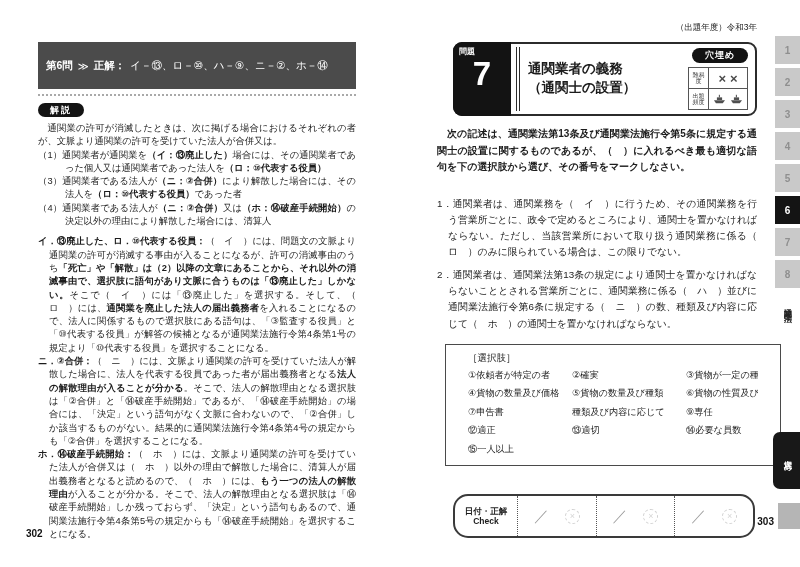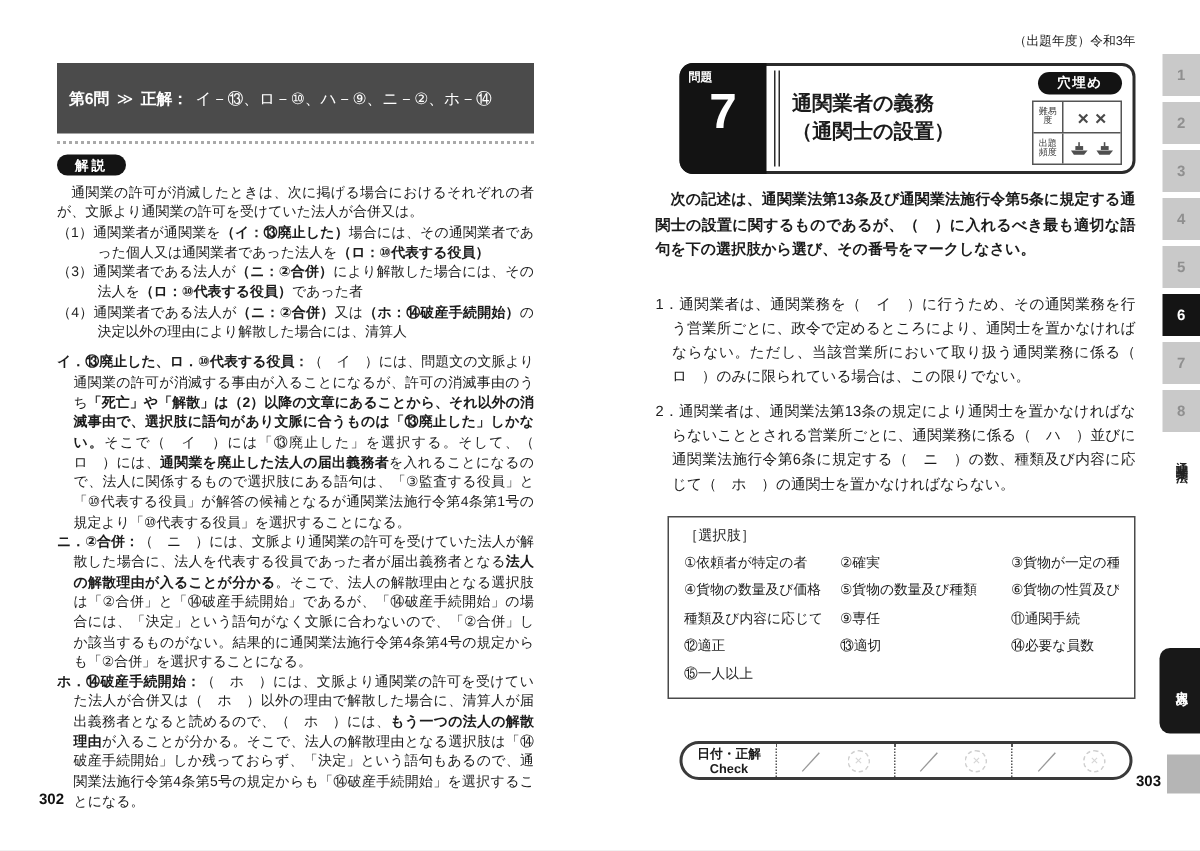--- a/index.html
+++ b/index.html
@@ -48,27 +48,27 @@
               justify-content:center;text-align:center;border-right:1px solid #555;
               padding:1px;word-break:break-all;color:#333;}
   .meta-icons{flex:1;display:flex;align-items:center;justify-content:center;gap:4px;}
   .cross{font-size:13px;font-weight:bold;color:#4a4a4a;line-height:1;}
   .ship{display:inline-flex;}
   .inst{margin:10px 0 0 0;font-size:10px;font-weight:bold;line-height:16.5px;text-align:justify;}
   .q-list{margin-top:20px;}
   .q-item{font-size:9.8px;line-height:16.3px;padding-left:11px;text-indent:-11px;
           margin-top:6px;text-align:justify;}
   .chbox{margin-top:12px;margin-left:8px;width:290px;border:1px solid #4a4a4a;
-         padding:5px 10px 7px;background:#fff;}
+         padding:5px 22px 7px;background:#fff;}
   .ch-label{font-size:9.5px;line-height:16px;}
   .ch-grid{display:grid;grid-template-columns:102px 112px 1fr;column-gap:2px;
            font-size:9.2px;line-height:18.4px;}
   .choice{white-space:nowrap;overflow:hidden;}
 
-  .checkbar{position:absolute;left:453px;top:494px;width:302px;height:26px;
+  .checkbar{position:absolute;left:453px;top:494px;width:302px;height:44px;
             border:2px solid #3a3a3a;border-radius:15px;display:flex;align-items:stretch;
             background:#fff;box-sizing:border-box;}
   .check-label{width:62px;display:flex;flex-direction:column;justify-content:center;
                align-items:center;font-size:8.5px;font-weight:bold;line-height:10px;}
   .check-slots{flex:1;display:flex;}
   .check-slot{flex:1;border-left:1.5px dotted #555;display:flex;align-items:center;
               justify-content:space-evenly;}
   .slash{font-size:15px;color:#999;}
   .cx{width:13px;height:13px;border:1.5px dashed #d0d0d0;border-radius:50%;color:#d6d6d6;
       font-size:9px;display:flex;align-items:center;justify-content:center;}
@@ -169,23 +169,23 @@
 
     <div class="chbox">
       <div class="ch-label">［選択肢］</div>
       <div class="ch-grid">
           <div class="choice">①依頼者が特定の者</div>
           <div class="choice">②確実</div>
           <div class="choice">③貨物が一定の種類の貨物</div>
           <div class="choice">④貨物の数量及び価格</div>
           <div class="choice">⑤貨物の数量及び種類</div>
           <div class="choice">⑥貨物の性質及び形状</div>
+          <div class="choice">⑦申告書</div>
           <div class="choice">種類及び内容に応じて</div>
           <div class="choice">⑨専任</div>
-          <div class="choice">⑪通関手続</div>
           <div class="choice">⑫適正</div>
           <div class="choice">⑬適切</div>
           <div class="choice">⑭必要な員数</div>
           <div class="choice">⑮一人以上</div>
         </div>
     </div>
   </div>
 
   <div class="checkbar">
     <div class="check-label">

